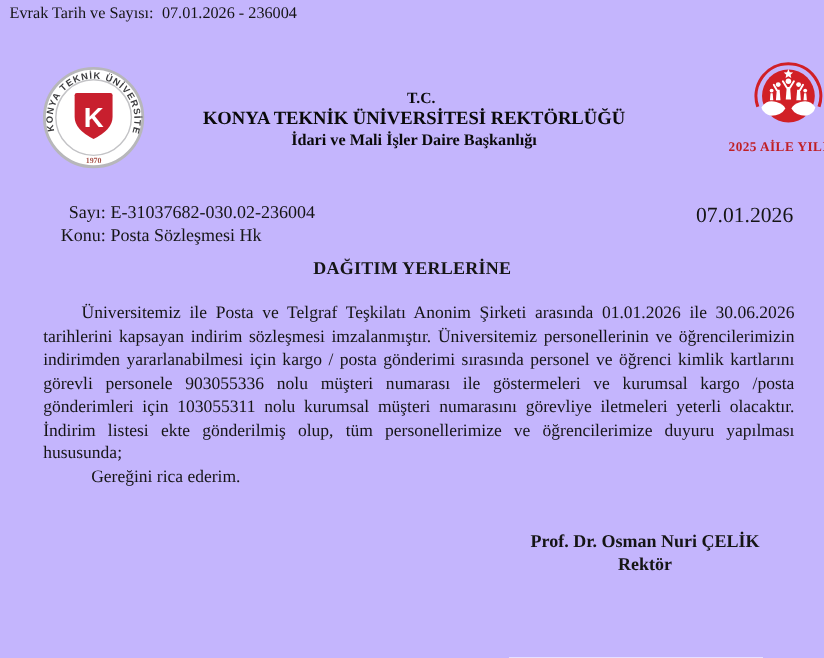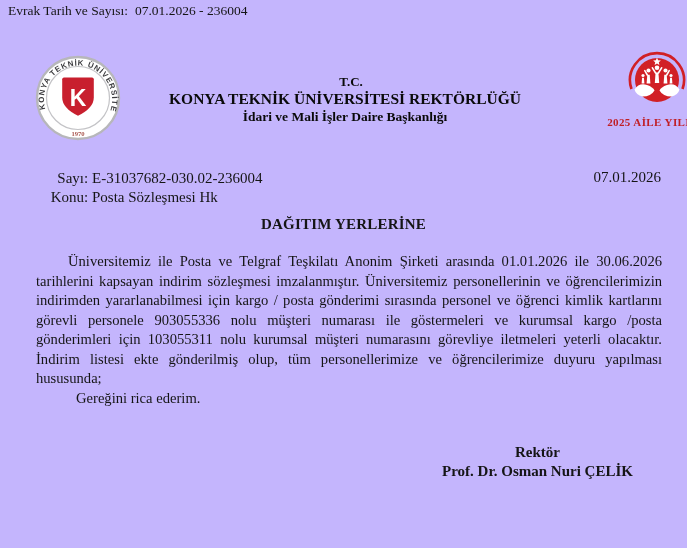--- a/index.html
+++ b/index.html
@@ -32,21 +32,21 @@
   .emblem-caption {
     margin-top: 1px; font-weight: bold; font-size: 11px;
     letter-spacing: 0.4px; white-space: nowrap;
   }
 
   .info { position: absolute; left: 38px; top: 169px; font-size: 15px; line-height: 18.5px; }
   .info .row { display: flex; }
   .info .lbl { width: 46px; text-align: right; }
   .info .sep { width: 8px; }
 
-  .date { position: absolute; right: 26px; top: 169px; font-size: 15px; }
+  .date { position: absolute; right: 26px; top: 169px; font-size: 18px; }
 
   .recipient {
     position: absolute; left: 0; right: 0; top: 216px;
     text-align: center; font-weight: bold; font-size: 15px; letter-spacing: 0.2px;
   }
 
   .body-text {
     position: absolute; left: 36px; top: 252px; width: 626px;
     font-size: 14.6px; line-height: 19.5px; text-align: justify;
   }
@@ -134,18 +134,18 @@
   <div class="date">07.01.2026</div>
 
   <div class="recipient">DAĞITIM YERLERİNE</div>
 
   <div class="body-text">
     <p>Üniversitemiz ile Posta ve Telgraf Teşkilatı Anonim Şirketi arasında 01.01.2026 ile 30.06.2026 tarihlerini kapsayan indirim sözleşmesi imzalanmıştır. Üniversitemiz personellerinin ve öğrencilerimizin indirimden yararlanabilmesi için kargo / posta gönderimi sırasında personel ve öğrenci kimlik kartlarını görevli personele 903055336 nolu müşteri numarası ile göstermeleri ve kurumsal kargo /posta gönderimleri için 103055311 nolu kurumsal müşteri numarasını görevliye iletmeleri yeterli olacaktır. İndirim listesi ekte gönderilmiş olup, tüm personellerimize ve öğrencilerimize duyuru yapılması hususunda;</p>
     <p class="closing">Gereğini rica ederim.</p>
   </div>
 
   <div class="signature">
+    <div>Prof. Dr. Osman Nuri ÇELİK</div>
     <div>Rektör</div>
-    <div>Prof. Dr. Osman Nuri ÇELİK</div>
   </div>
 
 
 </div>
 
 </body></html>

